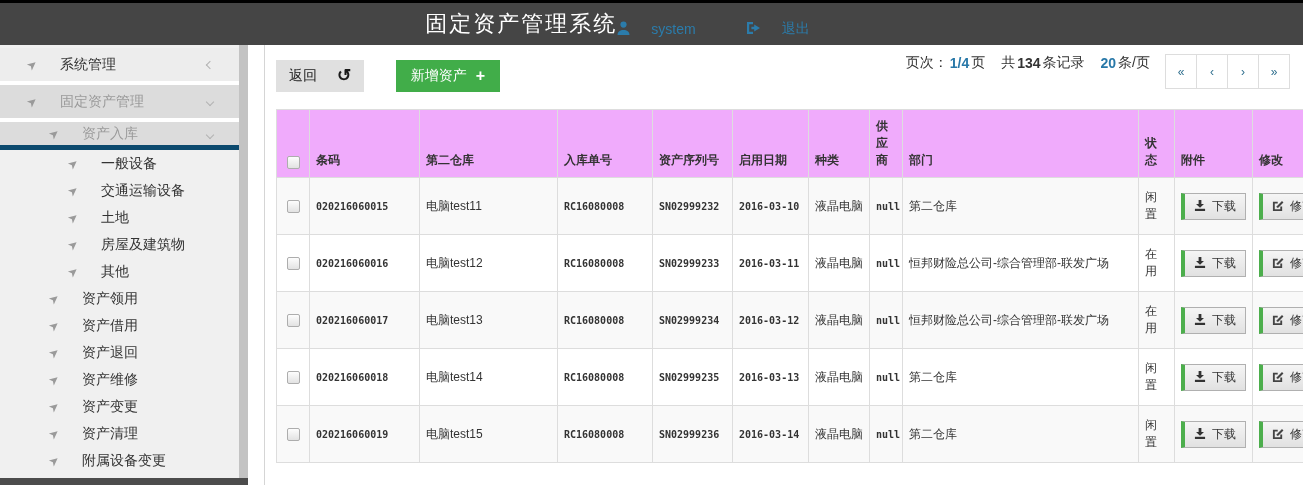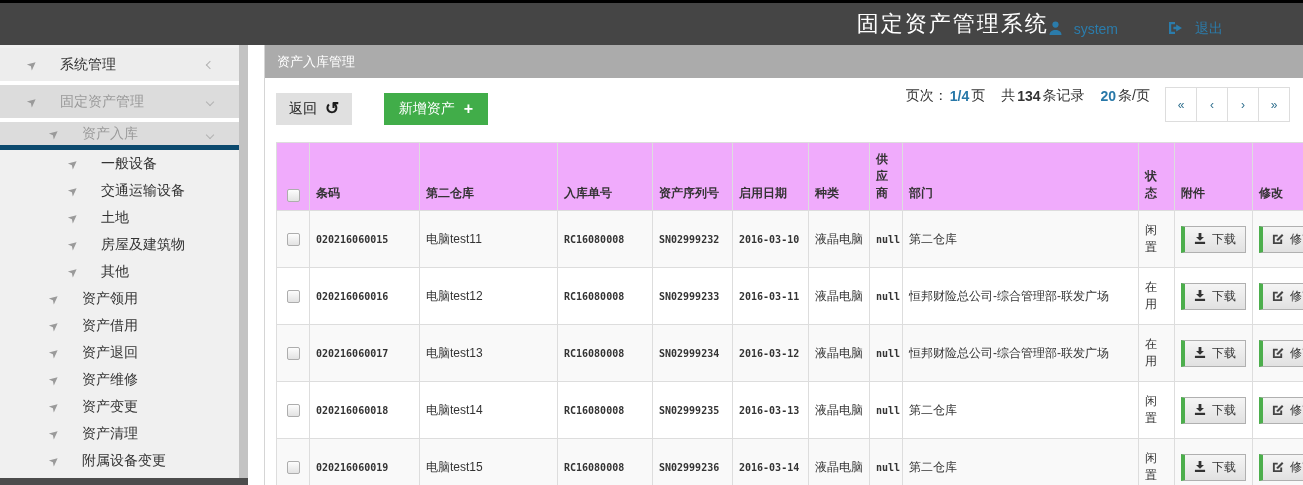--- a/index.html
+++ b/index.html
@@ -1,24 +1,24 @@
 <!DOCTYPE html>
 <html><head>
 <meta charset="utf-8">
 <style>
   * { margin:0; padding:0; box-sizing:border-box; }
   html,body { width:1303px; height:485px; overflow:hidden;
     font-family:"Liberation Sans", sans-serif; background:#fff; }
 
   
   .topbar { height:45px; background:#454545; border-top:3px solid #000;
-    display:flex; align-items:center; justify-content:flex-end; padding:0 12px; }
+    display:flex; align-items:center; justify-content:center; padding:0 12px; }
   .app-title { color:#fff; font-size:22px; letter-spacing:2px; }
   .topbar-right { display:flex; align-items:center; gap:50px; margin-right:68px; padding-top:10px; }
-  .top-link { display:inline-flex; align-items:center; gap:12px; color:#2b7cab;
+  .top-link { display:inline-flex; align-items:center; gap:21px; color:#2b7cab;
     font-size:14px; cursor:pointer; text-decoration:none; }
 
   
   .content { display:flex; height:440px; position:relative; background:#fff; }
 
   
   .sidebar { width:239px; flex-shrink:0; background:#f0f0f0; padding-top:3px; font-size:14px; }
   .scrollstrip { width:9px; flex-shrink:0; background:#c3c3c3; }
   .sb-item { position:relative; display:flex; align-items:center; color:#333; cursor:pointer;gap:12px; }
   .sb-item .arrow { color:#9a9a9a; font-size:12px; display:inline-block;
@@ -36,21 +36,21 @@
   .chev-down { transform:rotate(-45deg); top:14px; }
   .sidebar-footer { position:absolute; left:0; bottom:0; width:248px; height:7px;
     background:#4c4c4c; }
 
   
   .main { flex:1; margin-left:16px; border-left:1px solid #d5d5d5; overflow:hidden; position:relative; }
   .panel-header { height:33px; background:#ababab; color:#fff; font-size:13px;
     line-height:33px; padding-left:12px; }
   .toolbar { position:relative; height:64px; padding:15px 0 0 11px; }
   .btn-back { background:#e0e0e0; border:none; color:#1a1a1a; font-size:14px;
-    padding:7px 13px; display:inline-flex; align-items:center; gap:8px; cursor:pointer; }
+    padding:7px 13px; display:inline-flex; align-items:center; gap:20px; cursor:pointer; }
   .btn-back .glyph { font-size:17px; font-weight:bold; line-height:14px; }
   .btn-add { background:#41ad49; border:none; color:#fff; font-size:14px;
     padding:7px 15px; margin-left:27px; display:inline-flex; align-items:center; gap:9px; cursor:pointer; }
   .btn-add .glyph { font-size:16px; font-weight:bold; line-height:14px; }
 
   .pagi { position:absolute; right:13px; top:9px; display:flex; align-items:flex-start;
     gap:16px; font-size:14px; color:#333; }
   .pagi .seg { display:inline-flex; align-items:center; gap:2px; }
   .b-blue { color:#2878a8; font-weight:bold; }
   .b-dark { font-weight:bold; }
@@ -164,21 +164,20 @@
     <div class="sb-item lv2">
       <span class="arrow"></span>
       <span>附属设备变更</span>
     </div>
   </div>
 
   <div class="scrollstrip"></div>
   <div class="sidebar-footer"></div>
 
   <div class="main">
-    <div class="panel-header">资产入库管理</div>
 
     <div class="toolbar">
       <button class="btn-back">
         <span>返回</span>
         <span class="glyph">↺</span>
       </button>
       <button class="btn-add">
         <span>新增资产</span>
         <span class="glyph">+</span>
       </button>

